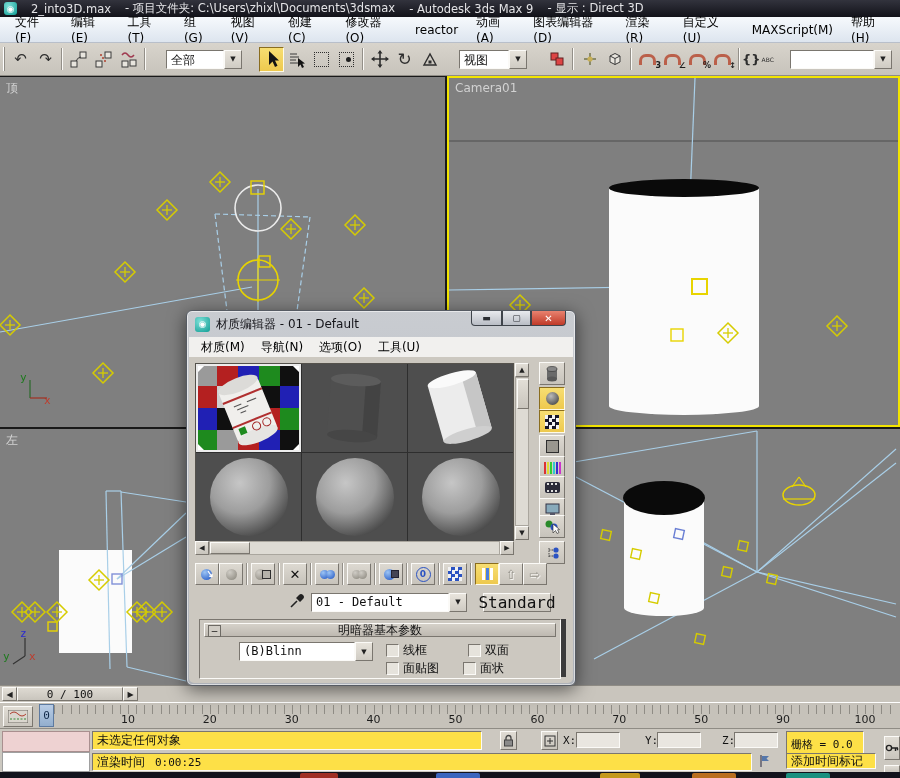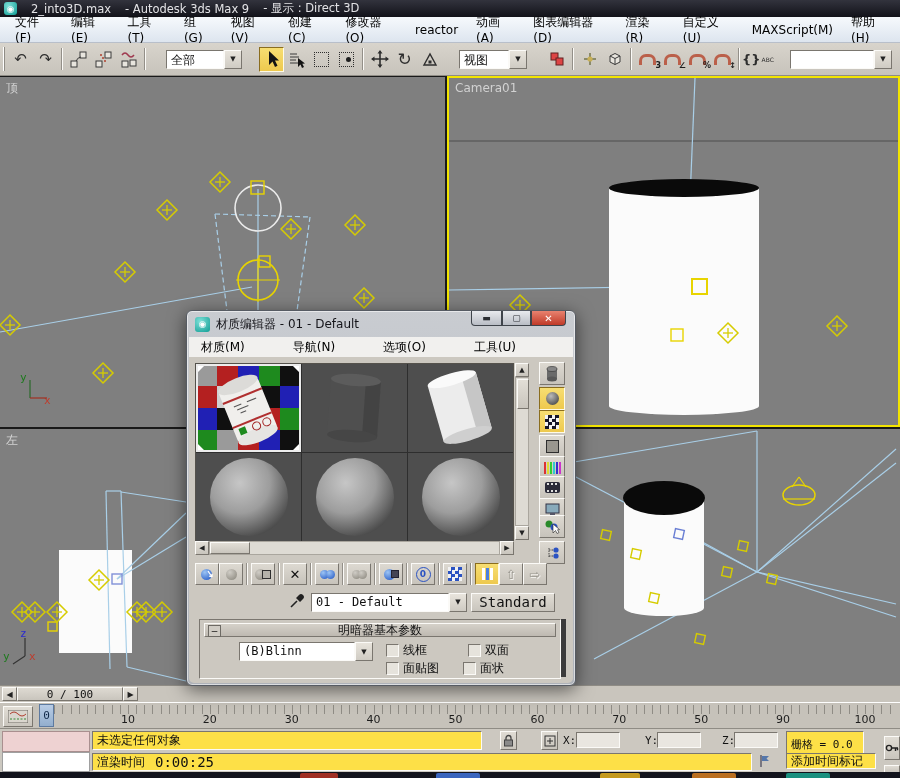--- a/index.html
+++ b/index.html
@@ -76,21 +76,21 @@
              color:#15151a;font-size:12px;}
   .med-ico{width:15px;height:15px;border-radius:3px;background:radial-gradient(circle at 35% 30%,#7fe0d8,#0f9d94);
            margin-right:6px;display:inline-flex;align-items:center;justify-content:center;color:#fff;font-size:9px;}
   #med-btns{position:absolute;right:9px;top:0;display:flex;}
   .cap-btn{height:15px;border:1px solid #3f444b;border-top:none;display:flex;align-items:center;justify-content:center;
            font-size:9px;color:#2a2d33;background:linear-gradient(#e8eaee,#b9bdc5);box-sizing:border-box;}
   .cap-btn.min{width:31px;border-radius:0 0 0 4px;}
   .cap-btn.max{width:29px;}
   .cap-btn.close{width:35px;border-radius:0 0 4px 0;background:linear-gradient(#e8826f,#c03a28);color:#fff;font-size:10px;}
   #med-menu{position:absolute;left:2px;top:26px;right:2px;height:20px;background:#f1f0ee;border-bottom:1px solid #b5b2ab;
-            display:flex;align-items:center;padding-left:4px;gap:32px;}
+            display:flex;align-items:center;padding-left:4px;}
   #med-menu .menu-item{padding:2px 8px;}
   #med-client{position:absolute;left:2px;top:46px;right:2px;bottom:2px;background:#ccc8c0;border-radius:0 0 5px 5px;}
   #slots{position:absolute;left:6px;top:6px;display:grid;grid-template-columns:repeat(3,105px);grid-auto-rows:88px;gap:1px;
          background:#2e2e2e;border:1px solid #55524c;}
   .slot{background:#4e4e4e;position:relative;overflow:hidden;display:flex;align-items:center;justify-content:center;}
   .slot.active{outline:2px solid #ececec;outline-offset:-2px;z-index:2;}
   .sphere{width:78px;height:78px;border-radius:50%;
           background:radial-gradient(circle at 38% 32%,#c6c6c6,#9d9d9d 42%,#4a4a4a 78%,#3a3a3a 100%);}
   
   .sb-btn{background:linear-gradient(#e2ded6,#c9c5bd);border:1px solid;border-color:#fbfaf7 #7a766f #7a766f #fbfaf7;
@@ -122,20 +122,21 @@
   .vbars i{width:2px;height:100%;}
 </style>
 </head>
 <body>
 
 <div id="root">
 
   <div id="titlebar" class="abs">
     <span class="app-ico">◉</span>
     <span>2_into3D.max</span>
+    <span>- 项目文件夹: C:\Users\zhixl\Documents\3dsmax</span>
     <span>- Autodesk 3ds Max 9</span>
     <span>- 显示 : Direct 3D</span>
   </div>
 
   <div id="menubar" class="abs">
       <span class="menu-item">文件(F)</span>
       <span class="menu-item">编辑(E)</span>
       <span class="menu-item">工具(T)</span>
       <span class="menu-item">组(G)</span>
       <span class="menu-item">视图(V)</span>
@@ -668,21 +669,21 @@
         <span style="margin-left:94px;margin-right:6px">
           <svg width="16" height="16">
               <path d="M2 14 L8 8" stroke="#222" stroke-width="1.6"></path>
               <path d="M7 5 l4 4 3 -3 a2 2 0 0 0 -4 -4 Z" fill="#222"></path>
             </svg>
         </span>
         <span class="combo" style="margin:0">
           <span class="val mono" style="width:128px;font-size:12px">01 - Default</span>
           <span class="db">▼</span>
         </span>
-        <span class="raisedb mono" style="margin-left:4px;width:84px;height:19px;display:flex;align-items:center;justify-content:center;font-size:14px">Standard</span>
+        <span class="raisedb mono" style="margin-left:16px;width:68px;height:19px;display:flex;align-items:center;justify-content:center;font-size:16px">Standard</span>
       </div>
 
       <div id="rollout">
         <div id="rollout-head">
           <span class="minus">−</span>
           <span>明暗器基本参数</span>
         </div>
         <span class="combo" style="position:absolute;left:22px;top:22px">
           <span class="val mono" style="width:106px">(B)Blinn</span>
           <span class="db">▼</span>
@@ -764,21 +765,21 @@
     <div class="abs sunken field mono" style="left:734px;top:3px;width:44px;height:16px;background:#e9e6e0"></div>
     <div class="abs sunken field mono" style="left:786px;top:2px;width:78px;height:26px;font-size:11px">栅格 = 0.0</div>
     <div class="abs raisedb" style="left:884px;top:7px;width:16px;height:24px;display:flex;align-items:center;justify-content:center">
       <svg width="14" height="10">
           <circle cx="4" cy="5" r="2.6" fill="none" stroke="#222" stroke-width="1.4"></circle>
           <path d="M6.6 5 H13 M10.5 5 v3 M12.5 5 v2.2" stroke="#222" stroke-width="1.4" fill="none"></path>
         </svg>
     </div>
     <div class="abs sunken field" style="left:92px;top:24px;width:660px;height:18px;gap:10px">
       <span>渲染时间</span>
-      <span class="mono" style="font-size:14px">0:00:25</span>
+      <span class="mono" style="font-size:11px">0:00:25</span>
     </div>
     <span class="abs" style="left:758px;top:25px">
       <svg width="13" height="14">
           <path d="M3 1 v12" stroke="#556" stroke-width="1.4"></path>
           <path d="M4 2 h7 l-2.5 2.5 L11 7 H4 Z" fill="#5577aa"></path>
         </svg>
     </span>
     <div class="abs sunken field" style="left:786px;top:24px;width:90px;height:16px;font-size:12px">添加时间标记</div>
     <div class="abs raisedb" style="left:884px;top:36px;width:16px;height:8px"></div>
   </div>

